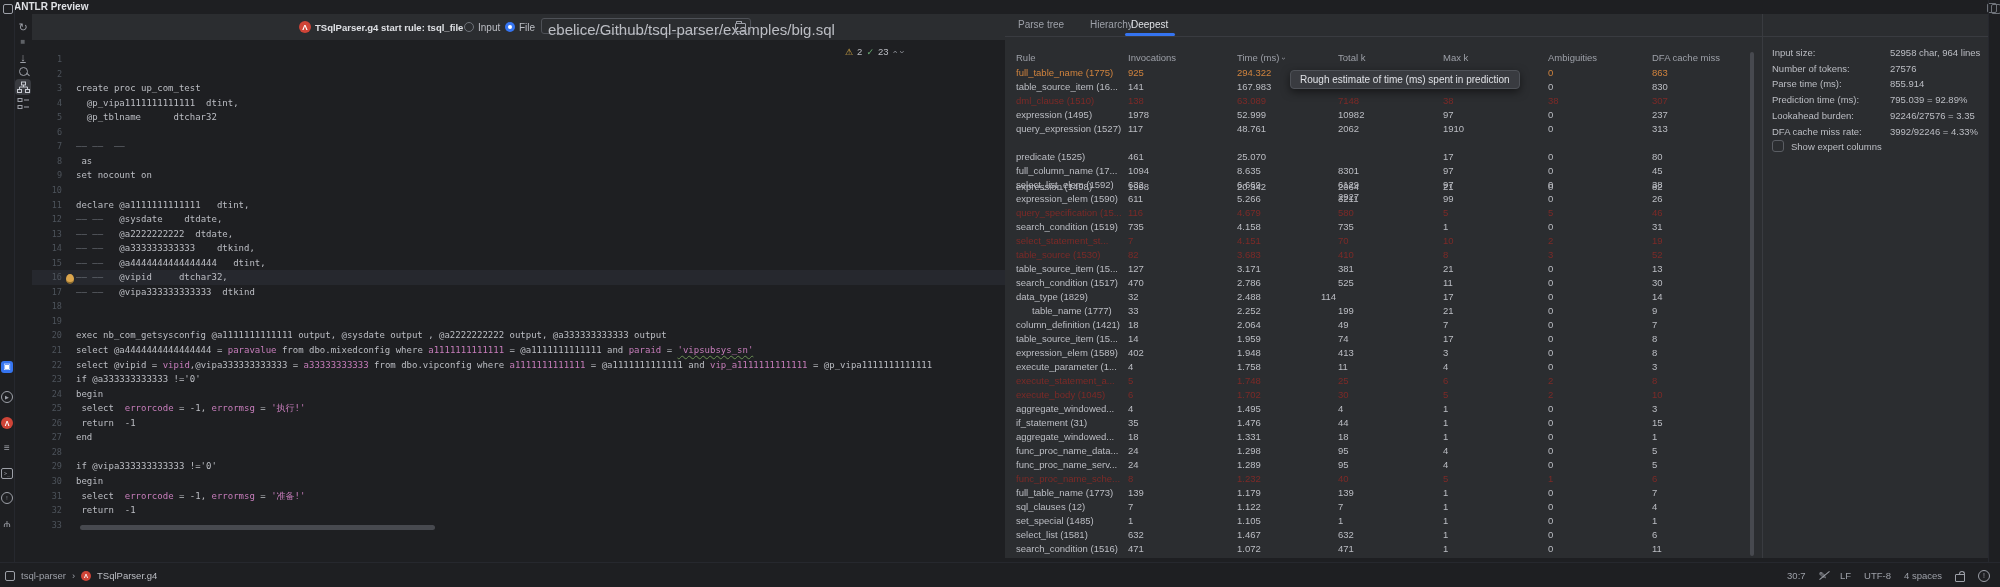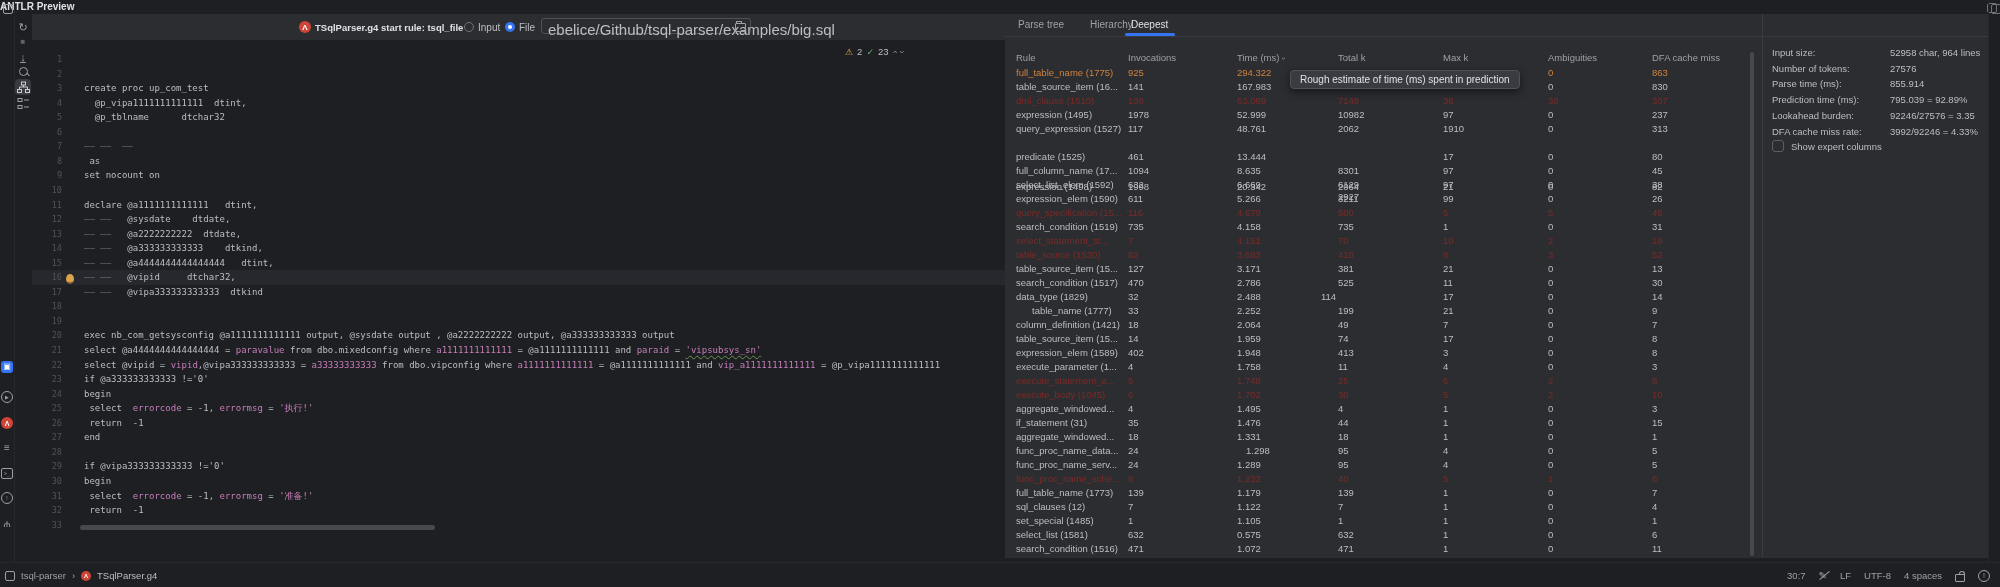--- a/index.html
+++ b/index.html
@@ -1,20 +1,20 @@
 <!DOCTYPE html>
 <html><head>
 <meta charset="utf-8">
 <style>
   html,body{margin:0;padding:0;background:#1e1f22;}
   .app{position:relative;width:2000px;height:587px;background:#1e1f22;overflow:hidden;
        font-family:"Liberation Sans",sans-serif;color:#bcbec4;}
   
   .titlebar{position:absolute;left:0;top:0;width:2000px;height:14px;}
-  .titlebar .t{position:absolute;left:0;top:1px;font-size:10px;font-weight:700;color:#dfe1e5;}
+  .titlebar .t{position:absolute;left:14px;top:1px;font-size:10px;font-weight:700;color:#dfe1e5;}
   .tb-right{position:absolute;right:3px;top:3px;width:8px;height:8px;border:1px solid #6f737a;border-radius:2px;}
   
   .left-stripe{position:absolute;left:0;top:0;width:14px;height:587px;border-right:1px solid #26282e;}
   .ls-ic{position:absolute;left:1px;width:12px;height:12px;display:flex;align-items:center;justify-content:center;
          color:#9da0a8;font-size:9px;line-height:1;}
   .ls-proj{top:4px;}
   .ls-box{border:1px solid #9da0a8;border-radius:2px;width:8px;height:8px;left:3px;}
   .ls-preview{top:361px;background:#3574f0;border-radius:3px;color:#fff;font-size:8px;}
   .ls-circ{border:1px solid #9da0a8;border-radius:50%;width:10px;height:10px;font-size:5px;}
   .ls-run{top:391px;}
@@ -45,21 +45,21 @@
   .pathfield{position:absolute;left:509px;top:4px;width:210px;height:16px;border:1px solid #4e5157;border-radius:3px;
              background:#2b2d30;box-sizing:border-box;}
   .pathfield .txt{position:absolute;left:6px;top:2px;font-size:15px;color:#bcbec4;white-space:nowrap;}
   .folder{position:absolute;right:4px;top:4px;width:9px;height:7px;border:1px solid #9da0a8;border-radius:1px;}
   .folder::before{content:'';position:absolute;left:0;top:-3px;width:4px;height:2px;border:1px solid #9da0a8;border-bottom:none;border-radius:1px 1px 0 0;}
   
   .editor{position:absolute;left:32px;top:40px;width:973px;height:518px;background:#1e1f22;overflow:hidden;}
   .active-line{position:absolute;left:0;top:230px;width:973px;height:15px;background:#26282e;}
   .ln{position:absolute;left:6px;width:24px;text-align:right;font-family:"DejaVu Sans Mono",monospace;
       font-size:8.5px;line-height:14.55px;color:#4d535b;}
-  .code-line{position:absolute;left:52px;height:14.55px;line-height:14.55px;font-family:"DejaVu Sans Mono",monospace;
+  .code-line{position:absolute;left:44px;height:14.55px;line-height:14.55px;font-family:"DejaVu Sans Mono",monospace;
              font-size:9px;white-space:pre;}
   .seg-d{color:#bcbec4;} .seg-p{color:#c77dbb;} .seg-g{color:#696e76;}
   .seg-u{color:#c77dbb;text-decoration:underline;text-decoration-style:wavy;text-decoration-color:#6b9053;text-underline-offset:2px;}
   .bulb{position:absolute;left:34px;top:234px;width:8px;height:8px;border-radius:50%;background:#dba54c;border-bottom:2px solid #8a6a2e;}
   .hscroll{position:absolute;left:48px;top:485px;width:355px;height:5px;background:#47494f;border-radius:2.5px;}
   .insp{position:absolute;left:845px;top:46px;display:flex;align-items:center;gap:4px;font-size:9.5px;color:#bcbec4;}
   .insp .warn{color:#e8b84b;font-size:9px;}
   .insp .chk{color:#6aab73;font-size:9px;}
   .chev{display:inline-block;color:#9da0a8;font-size:9px;}
   .chev.up{transform:rotate(-90deg);} .chev.down{transform:rotate(90deg);}
@@ -321,21 +321,21 @@
           <span class="td" style="left: 123px;">1998</span>
           <span class="td" style="left: 232px;">20.342</span>
           <span class="td" style="left: 333px;">2064</span>
           <span class="td" style="left: 438px;">21</span>
           <span class="td" style="left: 543px;">0</span>
           <span class="td" style="left: 647px;">82</span>
         </span>
         <span class="prow c-n" style="top: 136px;">
           <span class="td" style="left: 11px;">predicate (1525)</span>
           <span class="td" style="left: 123px;">461</span>
-          <span class="td" style="left: 232px;">13.444</span>
+          <span class="td" style="left: 232px;">25.070</span>
           <span class="td" style="left: 333px; margin-top: 40px;">2927</span>
           <span class="td" style="left: 438px;">17</span>
           <span class="td" style="left: 543px;">0</span>
           <span class="td" style="left: 647px;">80</span>
         </span>
         <span class="prow c-n" style="top: 150px;">
           <span class="td" style="left: 11px;">full_column_name (17...</span>
           <span class="td" style="left: 123px;">1094</span>
           <span class="td" style="left: 232px;">8.635</span>
           <span class="td" style="left: 333px;">8301</span>
@@ -510,21 +510,21 @@
           <span class="td" style="left: 123px;">18</span>
           <span class="td" style="left: 232px;">1.331</span>
           <span class="td" style="left: 333px;">18</span>
           <span class="td" style="left: 438px;">1</span>
           <span class="td" style="left: 543px;">0</span>
           <span class="td" style="left: 647px;">1</span>
         </span>
         <span class="prow c-n" style="top: 430px;">
           <span class="td" style="left: 11px;">func_proc_name_data...</span>
           <span class="td" style="left: 123px;">24</span>
-          <span class="td" style="left: 241px; text-align: center;">1.298</span>
+          <span class="td" style="left: 232px; text-align: center;">1.298</span>
           <span class="td" style="left: 333px;">95</span>
           <span class="td" style="left: 438px;">4</span>
           <span class="td" style="left: 543px;">0</span>
           <span class="td" style="left: 647px;">5</span>
         </span>
         <span class="prow c-n" style="top: 444px;">
           <span class="td" style="left: 11px;">func_proc_name_serv...</span>
           <span class="td" style="left: 123px;">24</span>
           <span class="td" style="left: 232px;">1.289</span>
           <span class="td" style="left: 333px;">95</span>
@@ -564,21 +564,21 @@
           <span class="td" style="left: 123px;">1</span>
           <span class="td" style="left: 232px;">1.105</span>
           <span class="td" style="left: 333px;">1</span>
           <span class="td" style="left: 438px;">1</span>
           <span class="td" style="left: 543px;">0</span>
           <span class="td" style="left: 647px;">1</span>
         </span>
         <span class="prow c-n" style="top: 514px;">
           <span class="td" style="left: 11px;">select_list (1581)</span>
           <span class="td" style="left: 123px;">632</span>
-          <span class="td" style="left: 232px;">0.575</span>
+          <span class="td" style="left: 232px;">1.467</span>
           <span class="td" style="left: 333px;">632</span>
           <span class="td" style="left: 438px;">1</span>
           <span class="td" style="left: 543px;">0</span>
           <span class="td" style="left: 647px;">6</span>
         </span>
         <span class="prow c-n" style="top: 528px;">
           <span class="td" style="left: 11px;">search_condition (1516)</span>
           <span class="td" style="left: 123px;">471</span>
           <span class="td" style="left: 232px;">1.072</span>
           <span class="td" style="left: 333px;">471</span>

